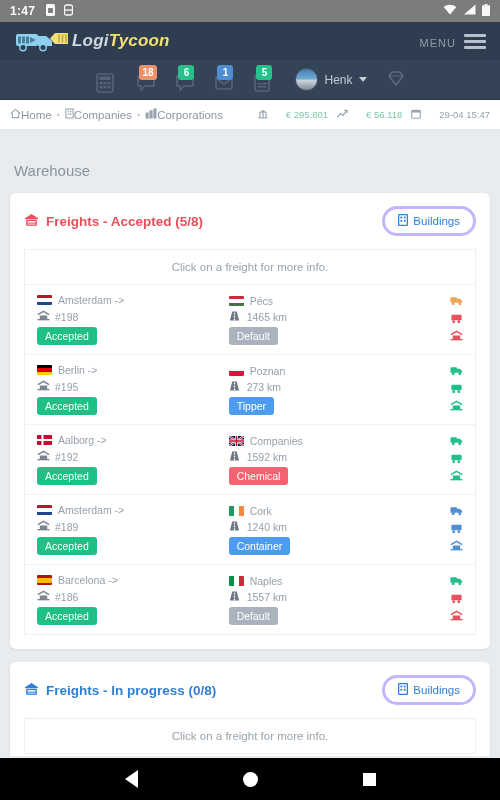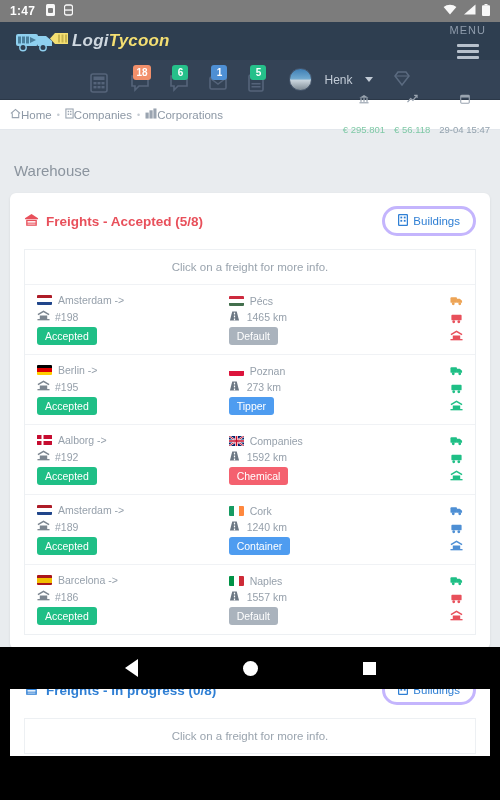--- a/index.html
+++ b/index.html
@@ -2,21 +2,21 @@
 <html><head>
 <meta charset="utf-8">
 <style>
   * { box-sizing: border-box; margin: 0; padding: 0; }
   html, body {
     width: 500px; height: 800px;
     font-family: "Liberation Sans", sans-serif;
     background: #000;
     overflow: hidden;
   }
-  #app { width: 500px; height: 689px; position: relative; background: #e9ecef; }
+  #app { width: 500px; height: 800px; position: relative; background: #e9ecef; }
 
   
   .statusbar {
     height: 22px; background: #7c7c7c; color: #fff;
     display: flex; align-items: center; padding: 0 10px;
     font-size: 12px; font-weight: bold;
   }
   .statusbar .sb-time { letter-spacing: .3px; }
   .statusbar .sb-left-icons { display: flex; gap: 9px; margin-left: 11px; align-items: center; }
   .statusbar .sb-spacer { flex: 1; }
@@ -26,58 +26,58 @@
   
   .topbar {
     height: 38px; background: #2e3e50; display: flex; align-items: center;
     padding: 0 14px; position: relative;
   }
   .brand { display: flex; align-items: center; gap: 0; font-style: italic; }
   .brand-truck { margin-right: 2px; display:flex; align-items:center; }
   .brand-text { font-size: 17px; font-weight: bold; letter-spacing: .2px; }
   .brand-logi { color: #cfd8e0; }
   .brand-tycoon { color: #f4df72; }
-  .menu-wrap { margin-left: auto; display: flex; align-items: center; gap: 8px; flex-direction: column; }
+  .menu-wrap { margin-left: auto; display: flex; align-items: flex-end; gap: 8px; }
   .menu-label { color: #8e9bab; font-size: 11px; letter-spacing: 1px; }
   .hamburger { display: flex; flex-direction: column; gap: 3px; }
   .hamburger i { display: block; width: 22px; height: 3px; background: #b7c1cc; border-radius: 1px; }
 
   
   .iconbar {
     height: 40px; background: #344356; display: flex; align-items: center;
     justify-content: center; gap: 13px; border-bottom: 1px solid #2b3848;
   }
   .nav-ic { position: relative; width: 26px; height: 26px; display: flex; align-items: flex-end; justify-content: flex-start; }
   .badge {
     position: absolute; top: -2px; left: 4px;
     min-width: 16px; height: 15px; padding: 0 3px;
     border-radius: 3px; color: #fff; font-size: 10px; font-weight: bold;
     display: flex; align-items: center; justify-content: center;
   }
-  .user-chip { display: flex; align-items: center; gap: 12px; margin-left: 4px; }
+  .user-chip { display: flex; align-items: center; gap: 6px; margin-left: 4px; }
   .avatar {
     width: 23px; height: 23px; border-radius: 50%;
     background: linear-gradient(#3f7fb5 0%, #6fa8cf 45%, #c9d4dc 55%, #7e8b95 100%);
     border: 1px solid #46566c;
   }
   .user-name { color: #c2cbd6; font-size: 12px; }
   .caret { width: 0; height: 0; border-left: 4px solid transparent; border-right: 4px solid transparent; border-top: 5px solid #c2cbd6; }
   .gem { color: #5b6b80; font-size: 15px; margin-left: 8px; }
 
   
   .crumbbar {
     height: 30px; background: #fff; display: flex; align-items: center;
     padding: 0 10px; gap: 5px; font-size: 11.5px; color: #8d98a5;
     border-bottom: 1px solid #e3e7ec;
   }
   .crumb { display: flex; align-items: center; white-space: nowrap; }
   .crumb .ci { font-size: 11px; color: #9aa4b0; }
   .crumb-sep { color: #c6ccd3; font-size: 9px; }
   .stats { margin-left: auto; display: flex; align-items: center; gap: 9px; }
-  .stat { display: flex; align-items: center; gap: 18px; font-size: 9.5px; white-space: nowrap; flex-direction: column; }
+  .stat { display: flex; align-items: center; gap: 18px; font-size: 9.5px; white-space: nowrap; }
   .stat .si { color: #9aa4b0; font-size: 9.5px; }
   .stat .money { color: #7fc9a6; }
   .stat .date { color: #93a2ae; }
 
   
   .page { padding: 28px 10px 0 10px; height: 626px; overflow: hidden; }
   .page-title { font-size: 15px; color: #8b949e; margin: 4px 0 14px 4px; }
 
   .card { background: #fff; border-radius: 6px; box-shadow: 0 1px 3px rgba(0,0,0,.08); margin-bottom: 13px; }
   .card-head { display: flex; align-items: center; padding: 13px 14px; }

